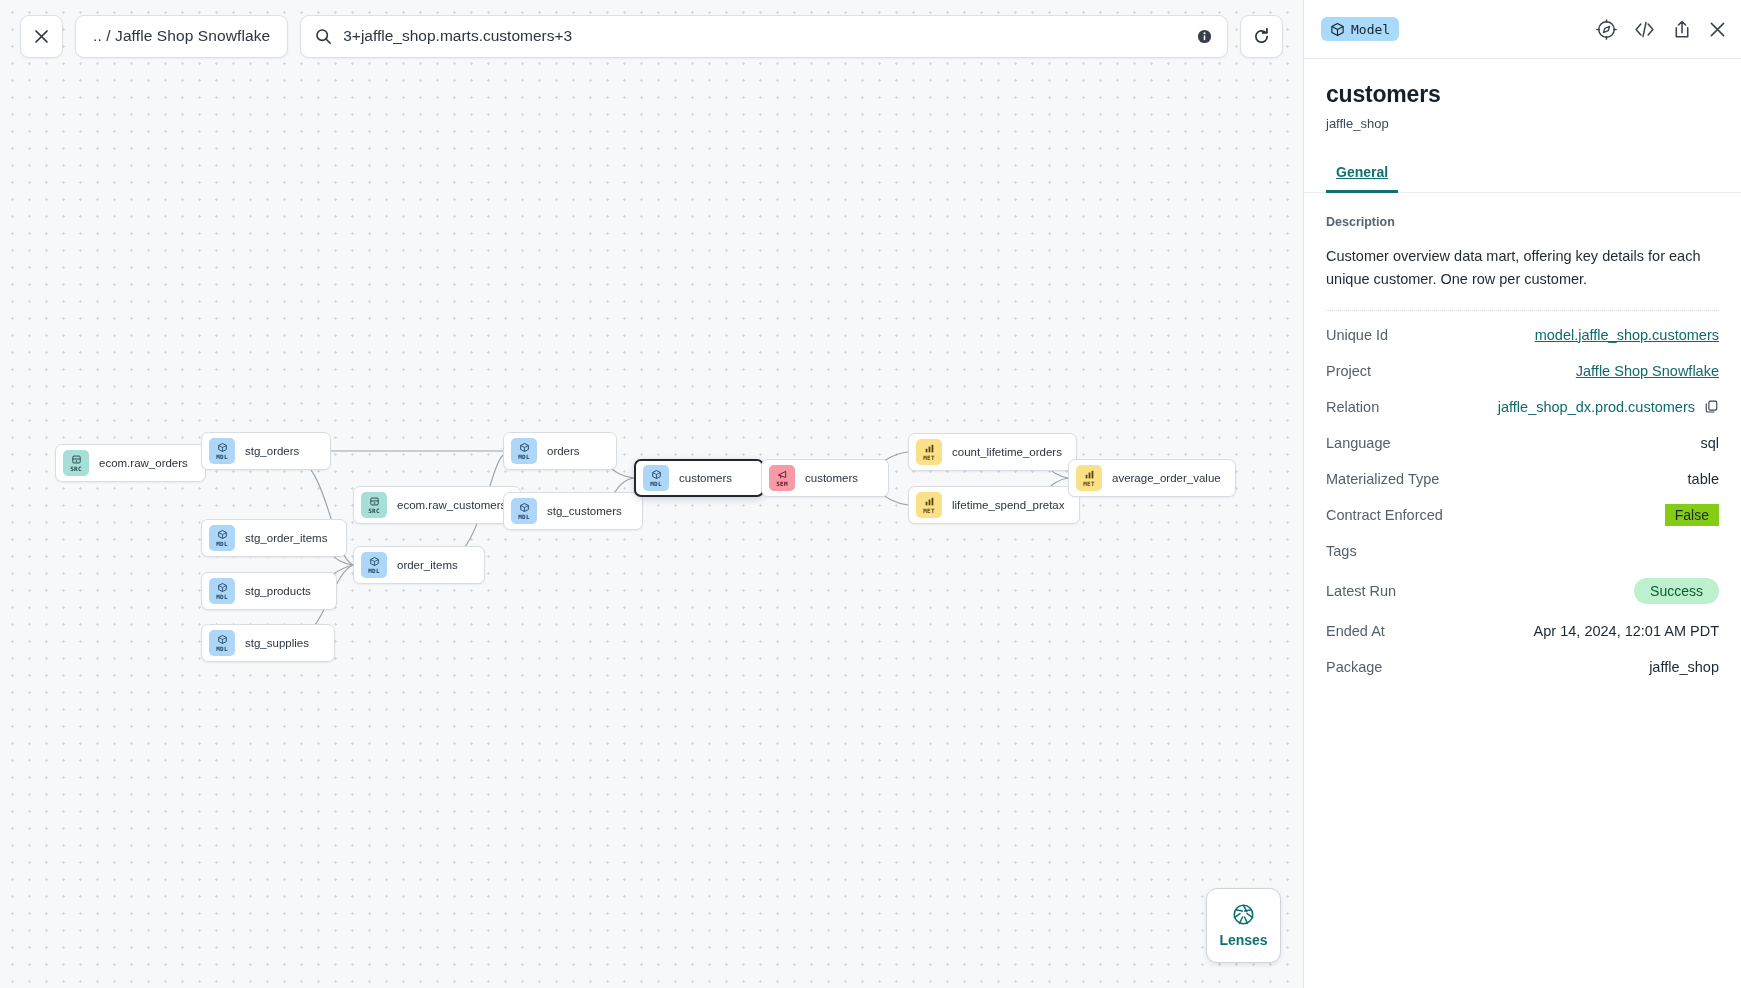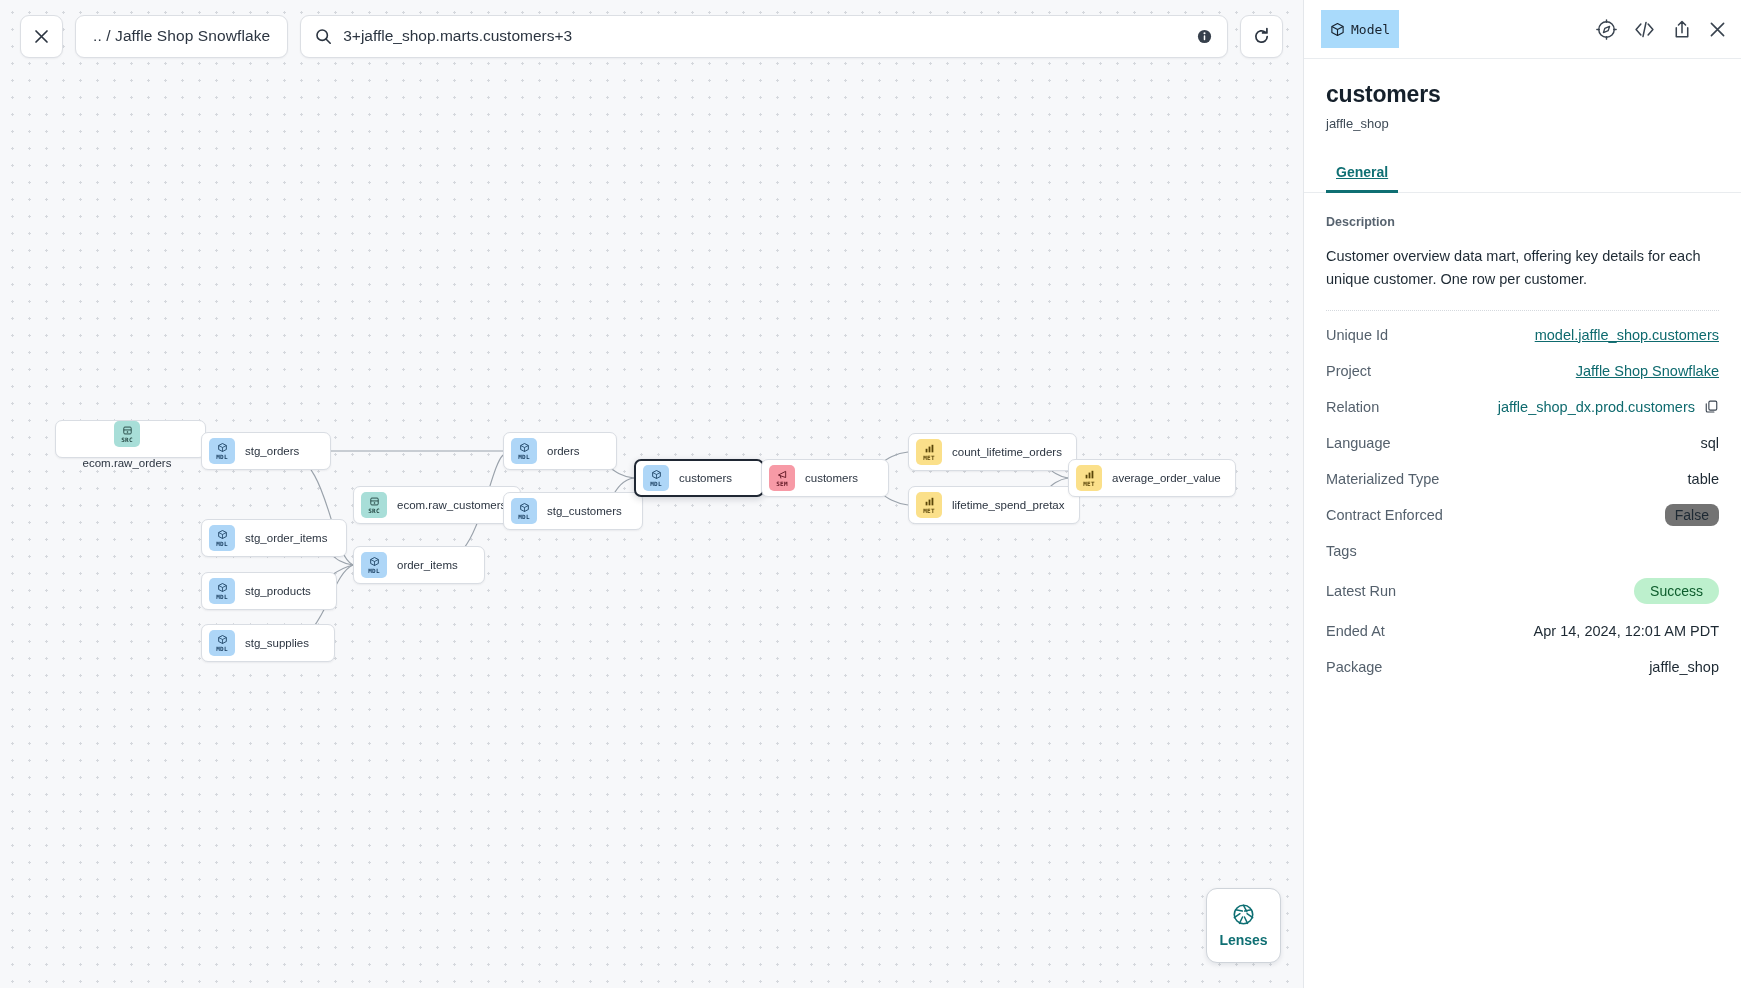--- a/index.html
+++ b/index.html
@@ -90,21 +90,21 @@
   
   #panel {
     width: 438px; height: 988px; background: #fff; flex: none;
     border-left: 1px solid #e4e7eb; display: flex; flex-direction: column;
   }
   #panel-head {
     height: 59px; display: flex; align-items: center; justify-content: space-between;
     padding: 0 14px 0 17px; border-bottom: 1px solid #e9ecef;
   }
   #type-badge {
-    background: #a9dafb; border-radius: 0; height: 38px; padding: 0 9px;
+    background: #a9dafb; border-radius: 6px; height: 24px; padding: 0 9px;
     display: flex; align-items: center; gap: 6px;
     font-family: "DejaVu Sans Mono", monospace; font-size: 13px; color: #17222e;
   }
   #panel-actions { display: flex; align-items: center; gap: 16px; }
   .pa-ico { cursor: pointer; display: block; }
 
   #panel-title-wrap { padding: 22px 22px 0 22px; }
   #panel-title { font-size: 23px; font-weight: 700; color: #15202b; letter-spacing: -.2px; }
   #panel-subtitle { font-size: 13px; color: #3e4a56; margin-top: 8px; }
 
@@ -124,21 +124,21 @@
   .row {
     display: flex; align-items: center; justify-content: space-between;
     min-height: 36px; padding: 0; gap: 14px;
   }
   .row + .row { margin-top: 0; }
   .row-key { font-size: 14.5px; color: #54606c; flex: none; }
   .row-val { font-size: 14.5px; color: #1d2933; text-align: left; display: flex;
              align-items: center; gap: 9px; justify-content: flex-end; }
   .link { color: #0e6a6e; text-decoration: underline; cursor: pointer; }
   .link-plain { color: #0e6a6e; text-decoration: none; cursor: pointer; }
-  .chip-false { background: #737373; border-radius: 8px; padding: 3px 10px; font-size: 14px; color: #1d2933; }
+  .chip-false { background: #84cc16; border-radius: 0; padding: 3px 10px; font-size: 14px; color: #1d2933; }
   .chip-success { background: #bdf0cd; border-radius: 13px; padding: 5px 16px; font-size: 14px; color: #0d5c2c; }
   .copy-ico { cursor: pointer; display: block; }
   .rows { margin-top: 6px; }
   .rows .row { height: 33px; }
   .rows .row.tall { height: 44px; }
 </style>
 </head>
 <body>
 
 <div id="app">
@@ -172,21 +172,21 @@
 
         <path d="M841 478 C 876 477, 880 455, 908 452"></path>
         <path d="M841 478 C 876 479, 880 502, 908 505"></path>
 
         <path d="M1015 452 C 1044 453, 1046 475, 1068 478"></path>
         <path d="M1015 505 C 1044 504, 1046 481, 1068 478"></path>
       </g>
     </svg>
 
     <div id="graph">
-        <div class="node" style="left: 55px; top: 420px; min-width: 151px; flex-direction: column;">
+        <div class="node" style="left: 55px; top: 444px; min-width: 151px;">
           <div class="badge src">
             <span class="bglyph"><svg width="11" height="11" viewBox="0 0 16 16">
                 <rect x="2.6" y="3" width="10.8" height="10" rx="1.6" stroke="currentColor" stroke-width="1.3" fill="none"></rect>
                 <path d="M2.6 7.2 L13.4 7.2" stroke="currentColor" stroke-width="1.3"></path>
                 <circle cx="8" cy="10.2" r="1.2" fill="currentColor"></circle>
               </svg></span>
             <span class="btxt">SRC</span>
           </div>
           <span class="nlabel">ecom.raw_orders</span>
         </div>

